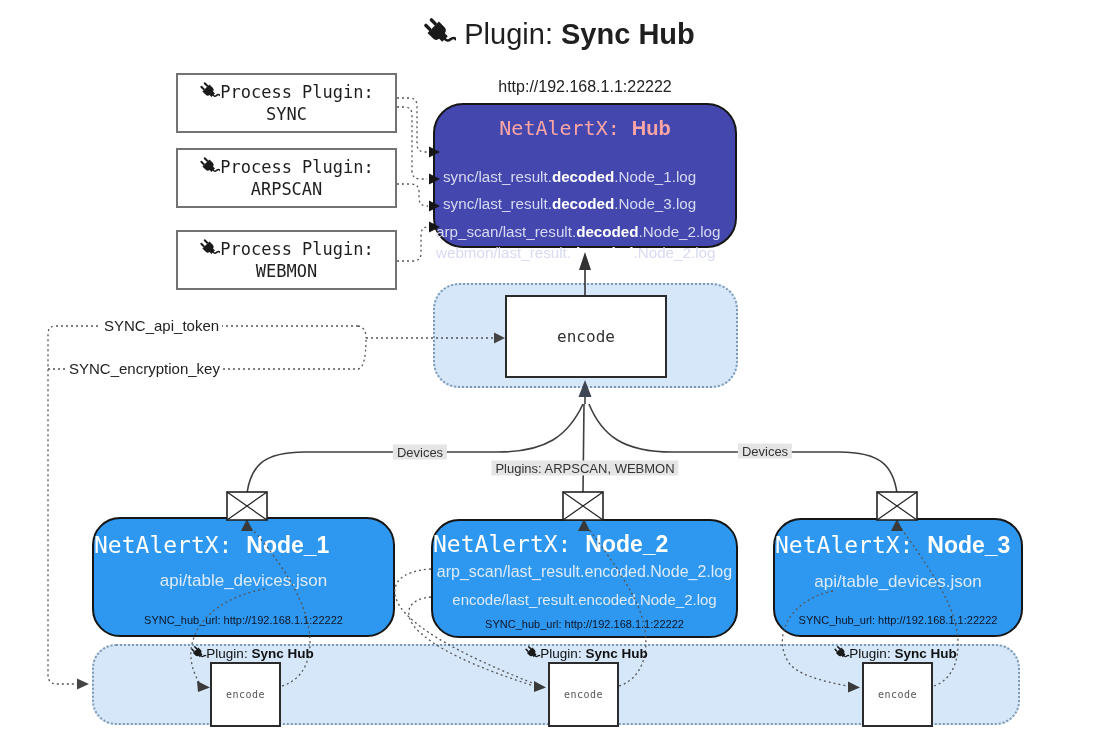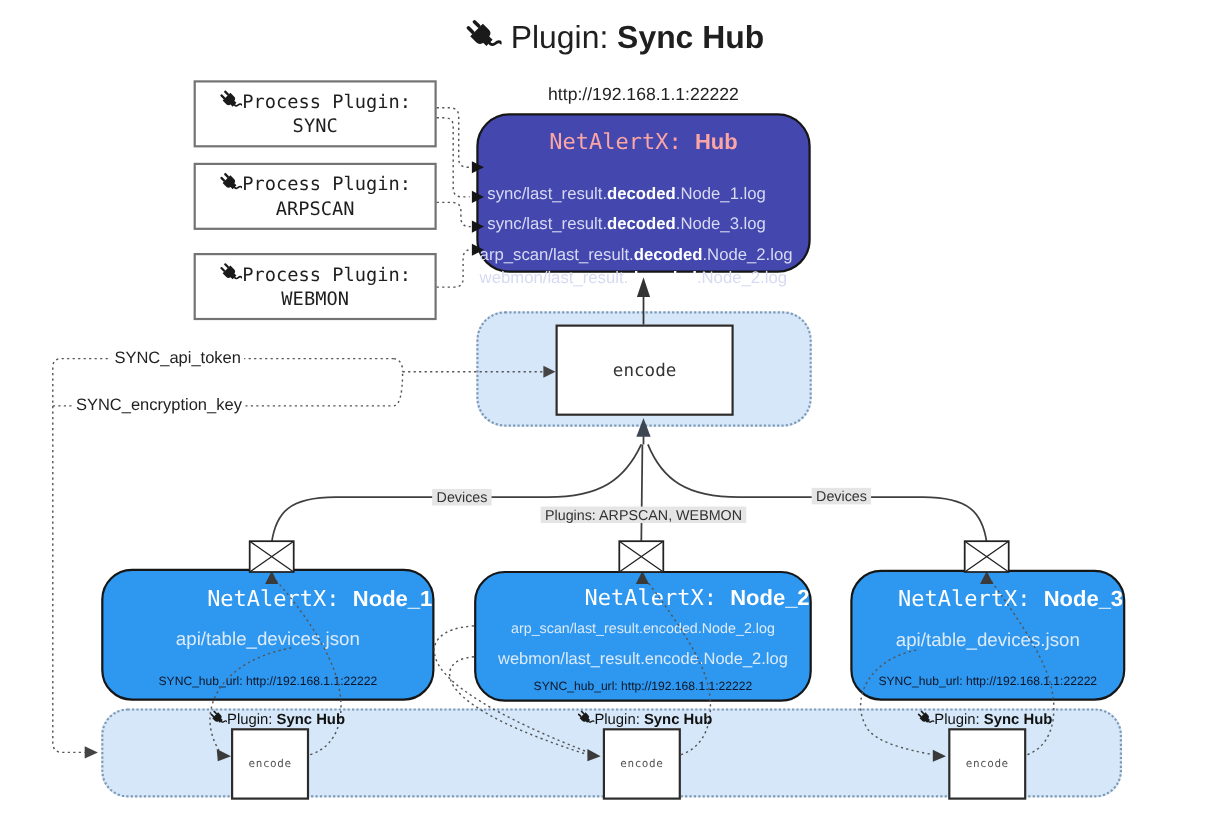--- a/index.html
+++ b/index.html
@@ -46,21 +46,21 @@
   .secret{font-size:15px;color:#222;background:#fff;padding:0 3px;white-space:nowrap;z-index:6;}
   .sec1{left:101px;top:317px;}
   .sec2{left:66px;top:360px;}
 
   
   .edgelabel{font-size:13px;color:#333;background:#e5e5e5;padding:0 4px;white-space:nowrap;z-index:6;
              transform:translate(-50%,-50%);}
 
   
   .node{border:2.5px solid #161616;border-radius:28px;background:var(--node,#2e97ef);box-sizing:border-box;}
-  .node-title{position:absolute;left:0;right:0;text-align:right;font-size:20px;color:#fff;white-space:nowrap;padding-left:30px;}
+  .node-title{position:absolute;left:0;right:0;text-align:left;font-size:23px;color:#fff;white-space:nowrap;}
   .node-title b{font-family:"Liberation Sans", sans-serif;font-weight:bold;}
   .node-line{position:absolute;left:0;right:0;text-align:center;color:#dcebfc;white-space:nowrap;}
   .node-footer{position:absolute;left:0;right:0;text-align:center;font-size:11px;color:#0e1526;white-space:nowrap;}
   .node1{left:92px;top:517px;width:303px;height:120px;}
   .node2{left:431px;top:519px;width:307px;height:119px;}
   .node3{left:773px;top:518px;width:250px;height:119px;}
 
   
   .band{left:92px;top:644px;width:928px;height:81px;border-radius:24px;}
   .enc-label{font-size:13.5px;color:#111;white-space:nowrap;transform:translateX(-50%);z-index:6;}
@@ -139,22 +139,22 @@
   <div class="abs edgelabel" style="left:585px;top:468px;">Plugins: ARPSCAN, WEBMON</div>
   <div class="abs edgelabel" style="left:765px;top:451px;">Devices</div>
 
   <div class="abs node node1">
     <div class="node-title" style="top:13px;"><span class="mono">NetAlertX: </span><b>Node_1</b></div>
     <div class="node-line" style="top:52px;font-size:17px;">api/table_devices.json</div>
     <div class="node-footer" style="bottom:9px;">SYNC_hub_url: http://192.168.1.1:22222</div>
   </div>
   <div class="abs node node2">
     <div class="node-title" style="top:10px;"><span class="mono">NetAlertX: </span><b>Node_2</b></div>
-    <div class="node-line" style="top:42px;font-size:13px;">arp_scan/last_result.encoded.Node_2.log</div>
-    <div class="node-line" style="top:70px;font-size:15px;">webmon/last_result.encode.Node_2.log</div>
+    <div class="node-line" style="top:42px;font-size:16px;">arp_scan/last_result.encoded.Node_2.log</div>
+    <div class="node-line" style="top:70px;font-size:15px;">encode/last_result.encoded.Node_2.log</div>
     <div class="node-footer" style="bottom:6px;">SYNC_hub_url: http://192.168.1.1:22222</div>
   </div>
   <div class="abs node node3">
     <div class="node-title" style="top:12px;"><span class="mono">NetAlertX: </span><b>Node_3</b></div>
     <div class="node-line" style="top:52px;font-size:17px;">api/table_devices.json</div>
     <div class="node-footer" style="bottom:9px;">SYNC_hub_url: http://192.168.1.1:22222</div>
   </div>
 
   <div class="abs panel band"></div>
   <div class="abs enc-label" style="left:252px;top:645px;"><span class="plug plug-sm"><svg viewBox="0 0 24 24" xmlns="http://www.w3.org/2000/svg">

